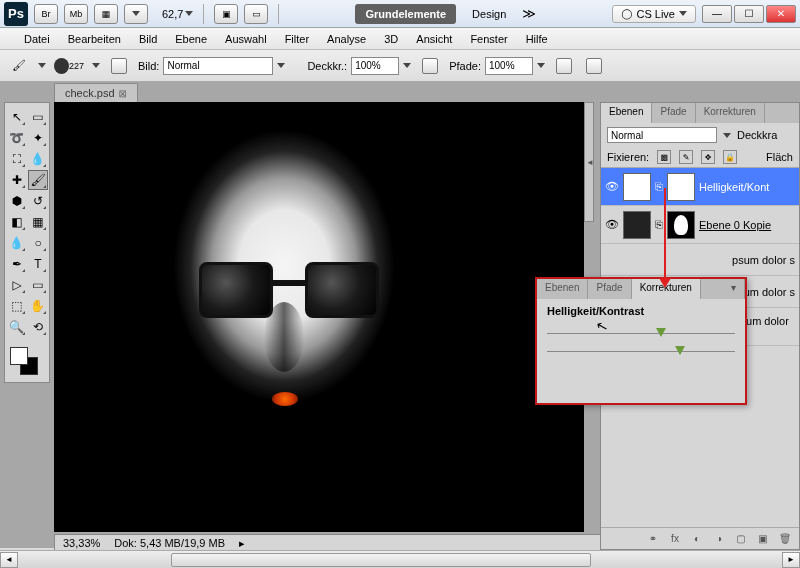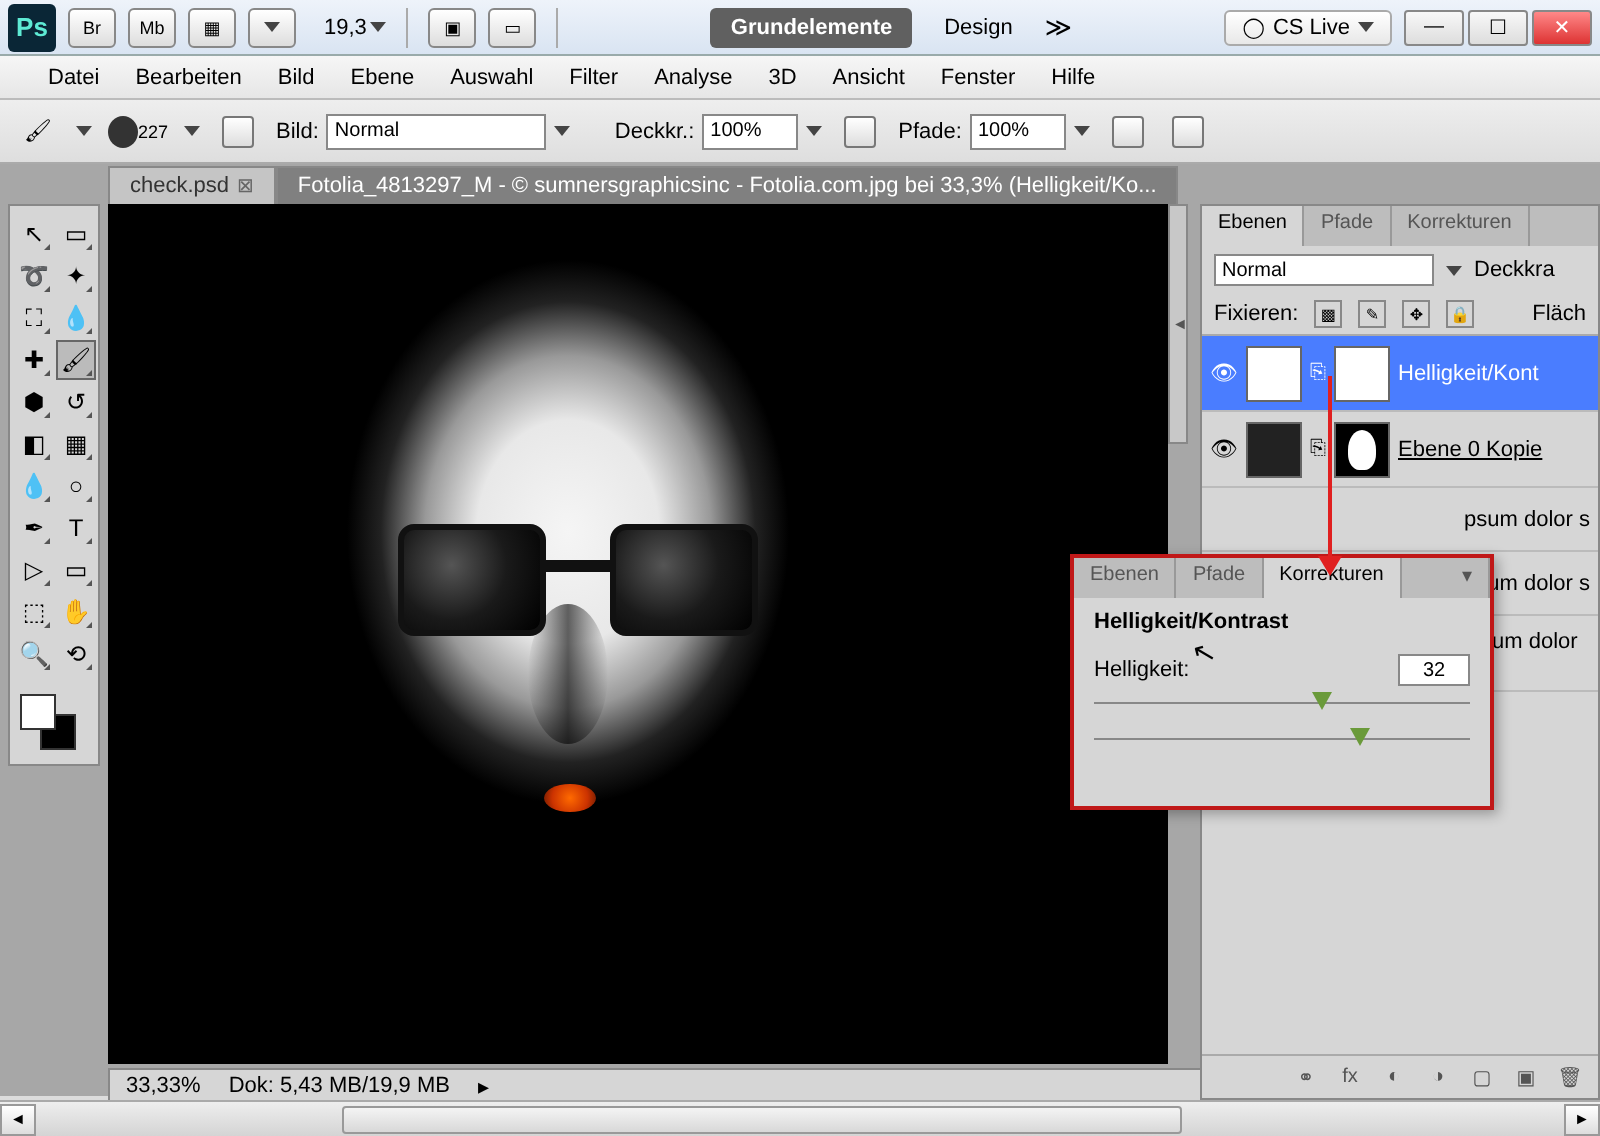--- a/index.html
+++ b/index.html
@@ -1,19 +1,19 @@
 <!DOCTYPE html>
 <html><head>
 <meta charset="utf-8">
 <style>
 *{box-sizing:border-box;margin:0;padding:0;font-family:"Segoe UI",Tahoma,sans-serif;font-size:11px;user-select:none}
 body{background:#dcdcdc;width:800px;height:568px;overflow:hidden;position:relative}
 .titlebar{height:28px;background:linear-gradient(#eef3fa,#d9e4f2);display:flex;align-items:center;border-bottom:1px solid #9aa;padding:0 4px;gap:6px}
 .tb-btn{width:24px;height:20px;border:1px solid #888;border-radius:3px;background:linear-gradient(#fff,#ddd);display:flex;align-items:center;justify-content:center;font-size:9px}
-.ps-logo{width:24px;height:24px;background:#0a2636;color:#5eead4;font-weight:bold;font-size:13px;display:flex;align-items:center;justify-content:center;border-radius:3px}
+.ps-logo{width:24px;height:24px;background:#0a2636;color:#ffffff;font-weight:bold;font-size:13px;display:flex;align-items:center;justify-content:center;border-radius:3px}
 .zoom{display:flex;align-items:center;gap:2px;margin-left:8px;font-size:11px}
 .triangle-down{width:0;height:0;border-left:4px solid transparent;border-right:4px solid transparent;border-top:5px solid #444}
 .sep{width:1px;height:20px;background:#aaa;margin:0 4px}
 .ws-btn{padding:4px 10px;border-radius:3px;font-size:11px}
 .ws-active{background:#606060;color:#fff;font-weight:bold}
 .spacer{flex:1}
 .win-btns{display:flex;gap:2px}
 .win-btn{width:30px;height:18px;border:1px solid #888;border-radius:2px;background:linear-gradient(#f8f8f8,#ddd);display:flex;align-items:center;justify-content:center;font-size:10px}
 .win-close{background:linear-gradient(#f88,#d33);color:#fff}
 .menubar{height:22px;background:linear-gradient(#f6f6f6,#e6e6e6);display:flex;align-items:center;padding:0 24px;gap:18px;border-bottom:1px solid #bbb}
@@ -97,21 +97,21 @@
 
 <div class="titlebar">
   <div class="ps-logo">Ps</div>
   <div class="tb-btn">Br</div>
   <div class="tb-btn">Mb</div>
   <div class="tb-btn">▦</div>
   <div class="tb-btn">
       <div class="triangle-down"></div>
     </div>
   <div class="zoom">
-      <span>19,3</span>
+      <span>62,7</span>
       <div class="triangle-down"></div>
     </div>
   <div class="sep"></div>
   <div class="tb-btn">▣</div>
   <div class="tb-btn">▭</div>
   <div class="sep"></div>
   <div class="spacer" style="flex:0 0 60px"></div>
   <div class="ws-btn ws-active">Grundelemente</div>
   <div class="ws-btn">Design</div>
   <div style="font-size:13px">≫</div>
@@ -172,23 +172,20 @@
     </div>
   <div class="tb-icon">
       <div class="fake-icon"></div>
     </div>
 </div>
 
 <div class="tabs">
   <div class="tab">
       <span>check.psd</span>
       <span class="tab-x">⊠</span>
-    </div>
-  <div class="tab active">
-      <span>Fotolia_4813297_M - © sumnersgraphicsinc - Fotolia.com.jpg bei 33,3% (Helligkeit/Ko...</span>
     </div>
 </div>
 
 <div class="workspace">
 
   <div class="toolbox">
     <div class="tool">↖</div>
     <div class="tool">▭</div>
     <div class="tool">➰</div>
     <div class="tool">✦</div>
@@ -308,24 +305,20 @@
 
   <div class="adj-panel">
     <div class="adj-tabs">
       <div class="panel-tab">Ebenen</div>
       <div class="panel-tab">Pfade</div>
       <div class="panel-tab active">Korrekturen</div>
       <div class="panel-tab" style="flex:1;text-align:right">▾</div>
     </div>
     <div class="adj-body">
       <div class="adj-title">Helligkeit/Kontrast</div>
-      <div class="adj-row">
-        <span>Helligkeit:</span>
-        <input class="adj-val" value="32" style="">
-      </div>
       <div class="slider">
           <div class="slider-track"></div>
           <div class="slider-thumb" style="left:58%"></div>
         </div>
       <div class="slider">
           <div class="slider-track"></div>
           <div class="slider-thumb" style="left:68%"></div>
         </div>
     </div>
   </div>

